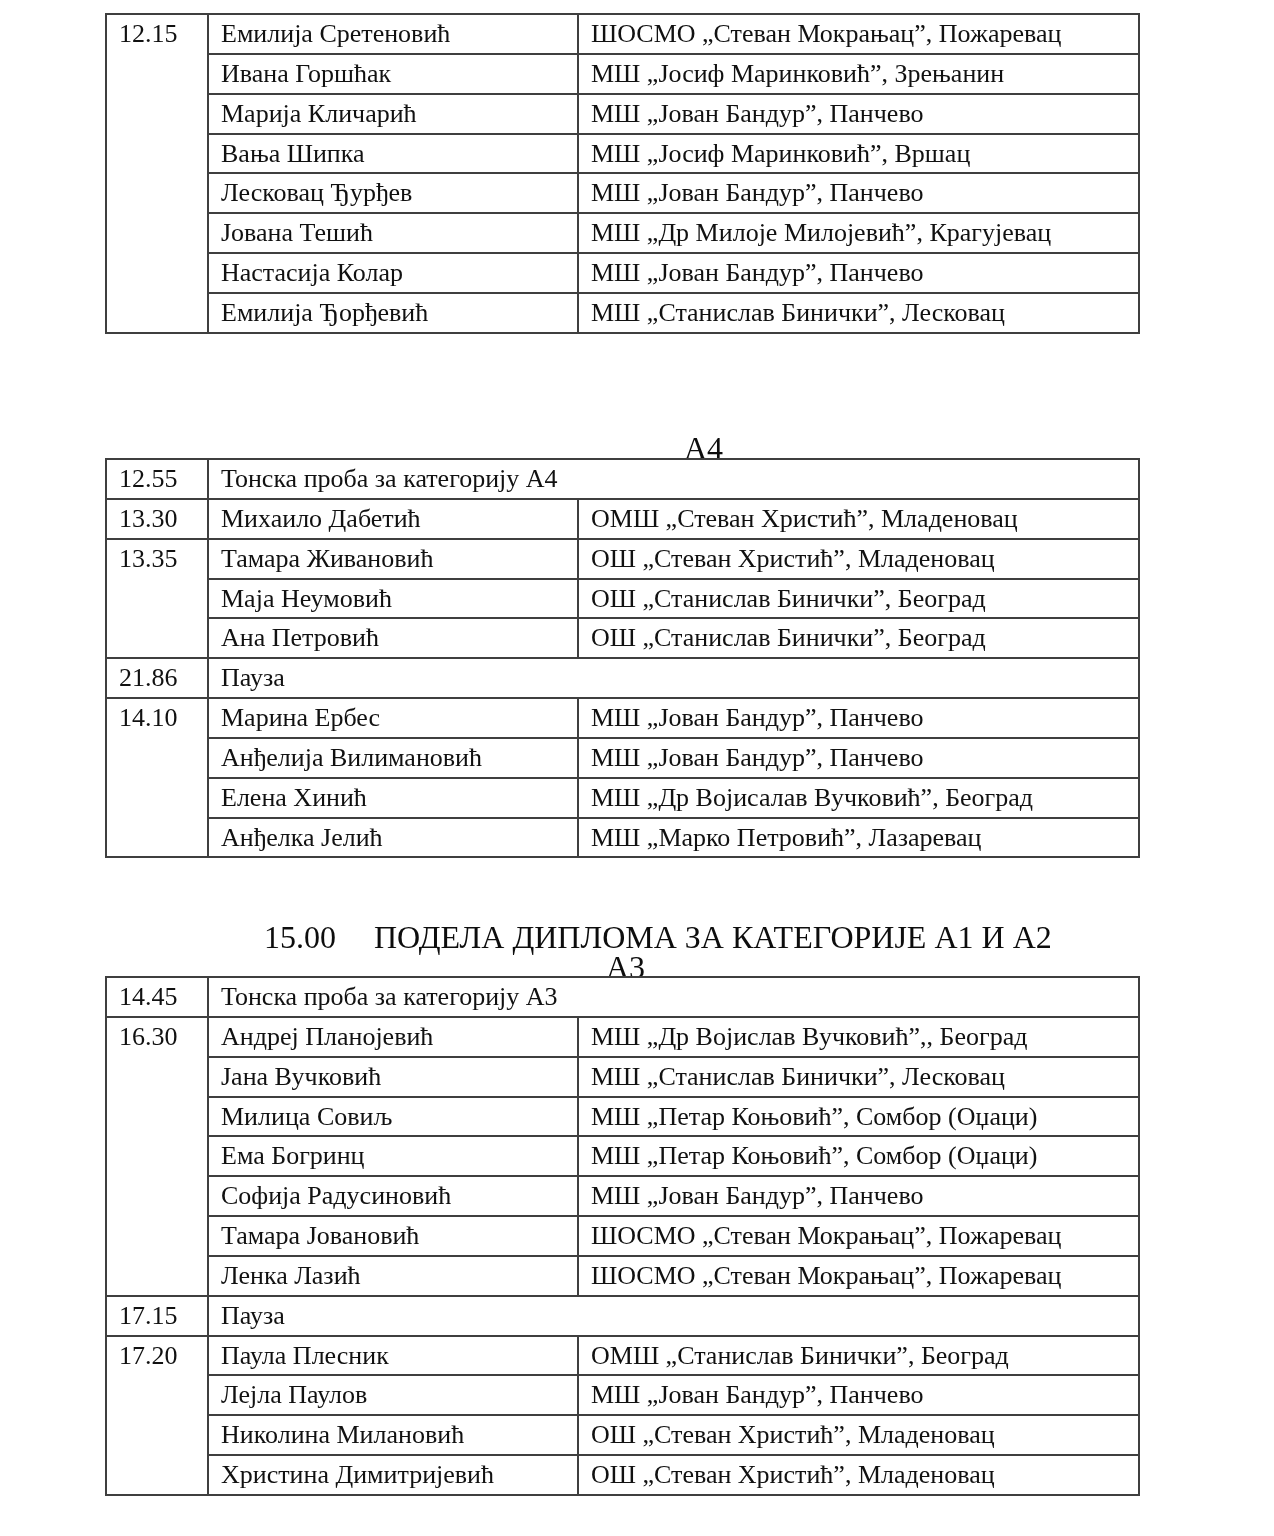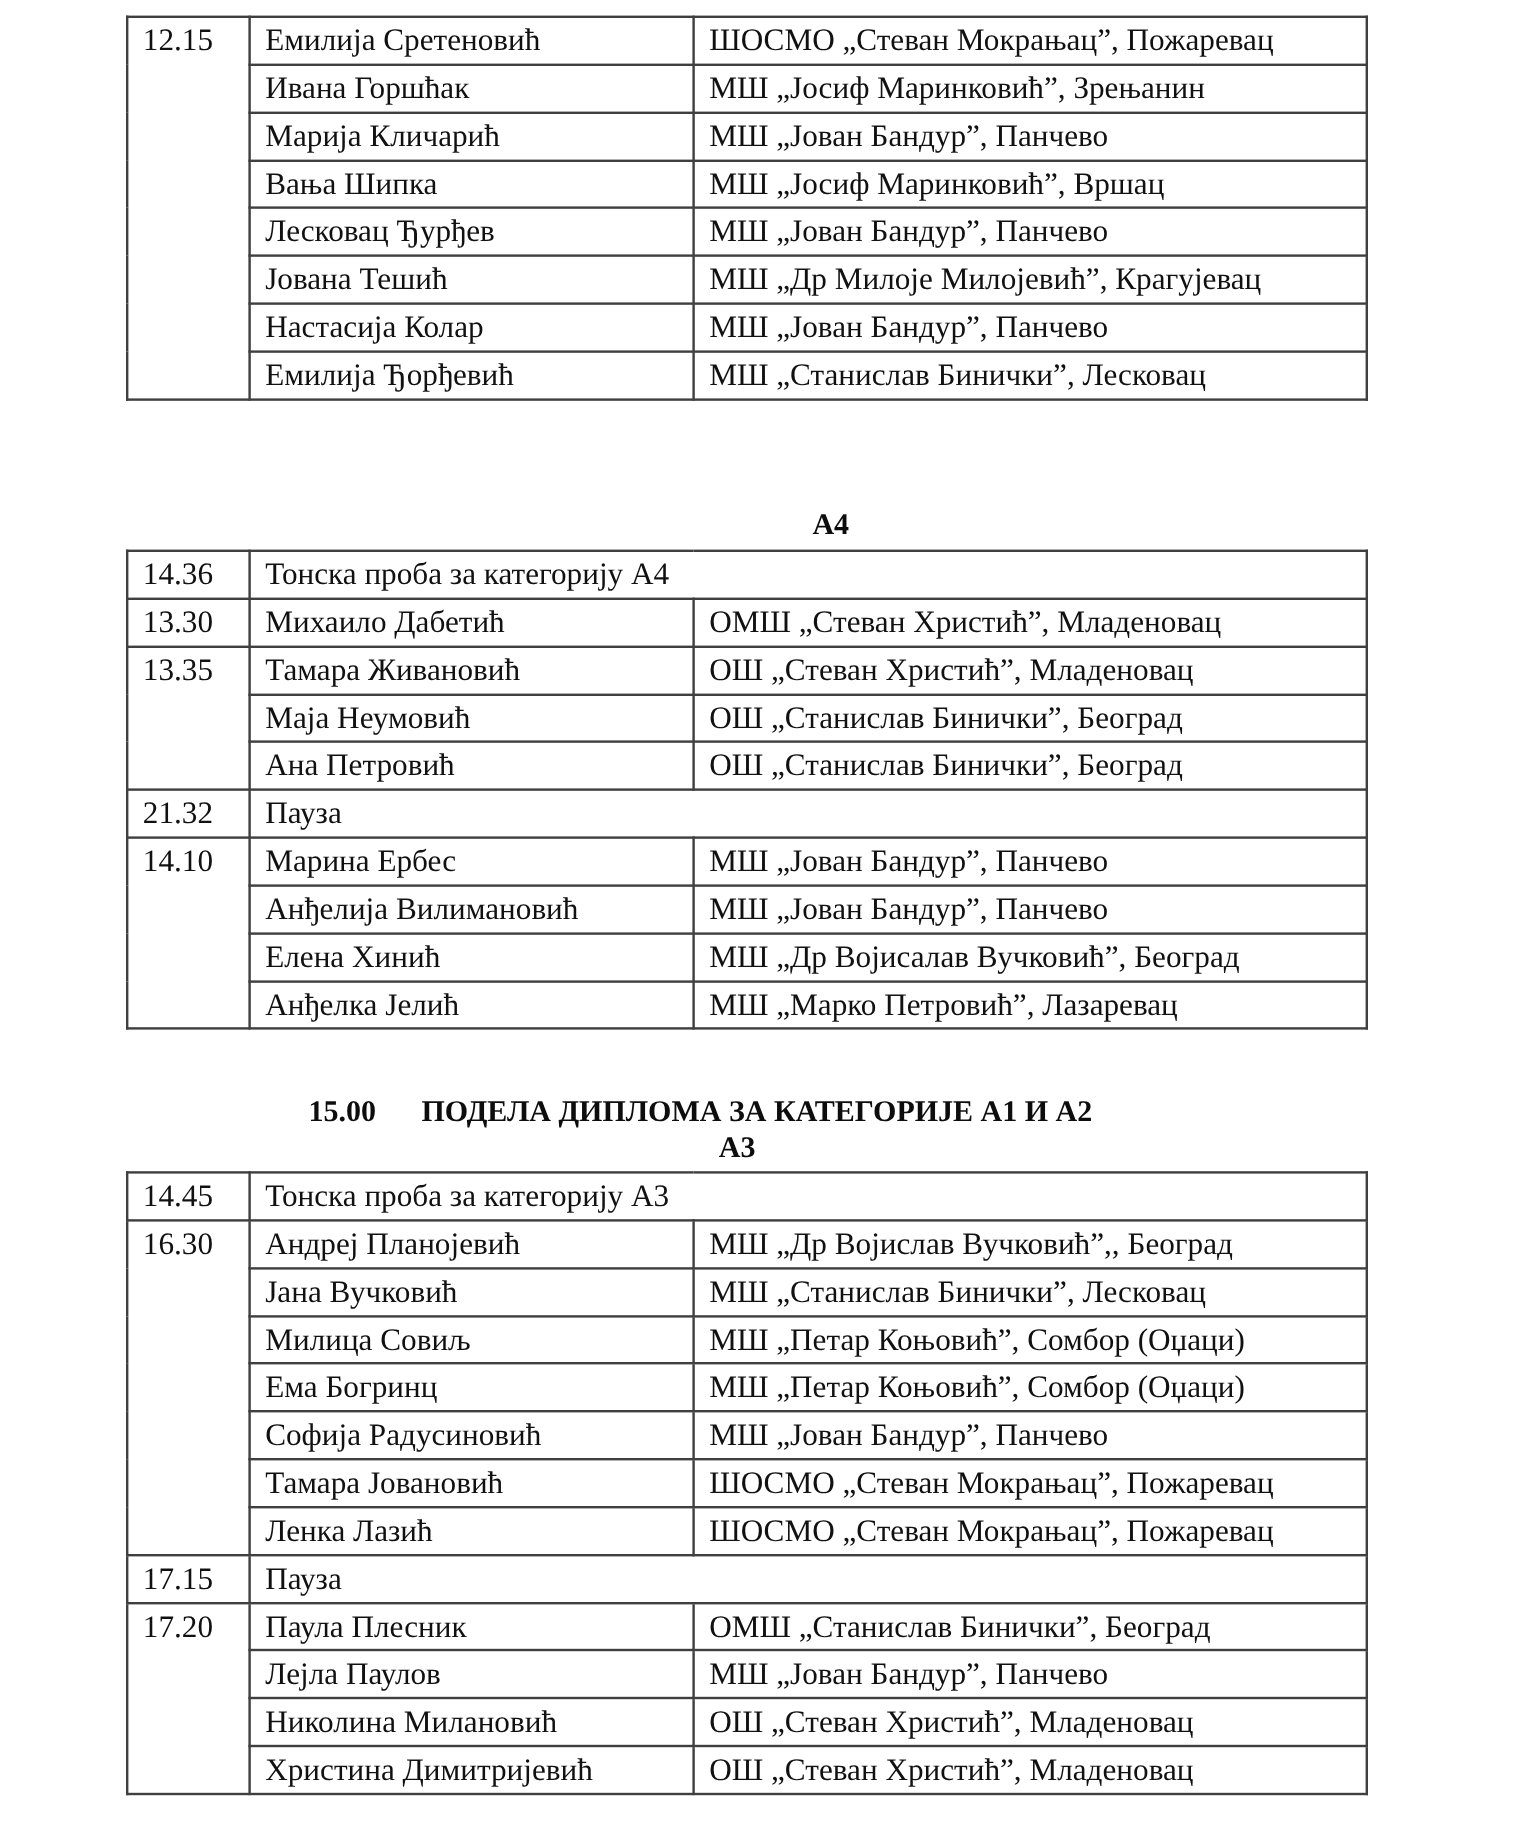--- a/index.html
+++ b/index.html
@@ -34,22 +34,22 @@
     padding: 4px 4px 0 12px;
     font-size: 26px;
     line-height: 1.15;
     white-space: nowrap;
   }
   col.c-time   { width: 102px; }
   col.c-name   { width: 370px; }
   col.c-school { width: 561px; }
   .heading {
     position: absolute;
-    font-weight: bold;
-    font-size: 25px;
+    font-weight: normal;
+    font-size: 32px;
     line-height: 1;
     white-space: pre;
     color: #0d0d0d;
   }
   #h-a4 { left: 652px; top: 400px; }
   #h-diploma { left: 232px; top: 889px; }
   #h-diploma .gap { display: inline-block; width: 38px; }
   #h-a3 { left: 574px; top: 919px; }
 </style>
 </head>
@@ -105,21 +105,21 @@
   </div>
 
   <table class="sched" id="t2">
     <colgroup>
         <col class="c-time">
         <col class="c-name">
         <col class="c-school">
       </colgroup>
     <tbody>
         <tr>
-          <td class="time" rowspan="1">14.36</td>
+          <td class="time" rowspan="1">12.55</td>
           <td class="event" colspan="2">Тонска проба за категорију А4</td>
         </tr>
         <tr>
           <td class="time" rowspan="1">13.30</td>
           <td class="name">Михаило Дабетић</td>
           <td class="school">ОМШ „Стеван Христић”, Младеновац</td>
         </tr>
         <tr>
           <td class="time" rowspan="3">13.35</td>
           <td class="name">Тамара Живановић</td>
@@ -127,21 +127,21 @@
         </tr>
         <tr>
           <td class="name">Маја Неумовић</td>
           <td class="school">ОШ „Станислав Бинички”, Београд</td>
         </tr>
         <tr>
           <td class="name">Ана Петровић</td>
           <td class="school">ОШ „Станислав Бинички”, Београд</td>
         </tr>
         <tr>
-          <td class="time" rowspan="1">21.32</td>
+          <td class="time" rowspan="1">21.86</td>
           <td class="event" colspan="2">Пауза</td>
         </tr>
         <tr>
           <td class="time" rowspan="4">14.10</td>
           <td class="name">Марина Ербес</td>
           <td class="school">МШ „Јован Бандур”, Панчево</td>
         </tr>
         <tr>
           <td class="name">Анђелија Вилимановић</td>
           <td class="school">МШ „Јован Бандур”, Панчево</td>

